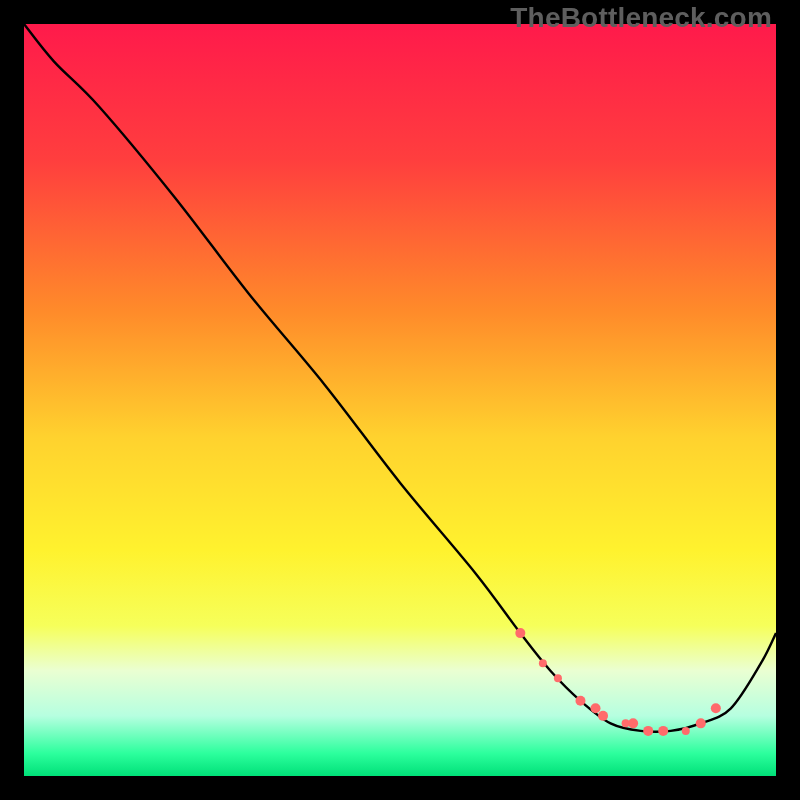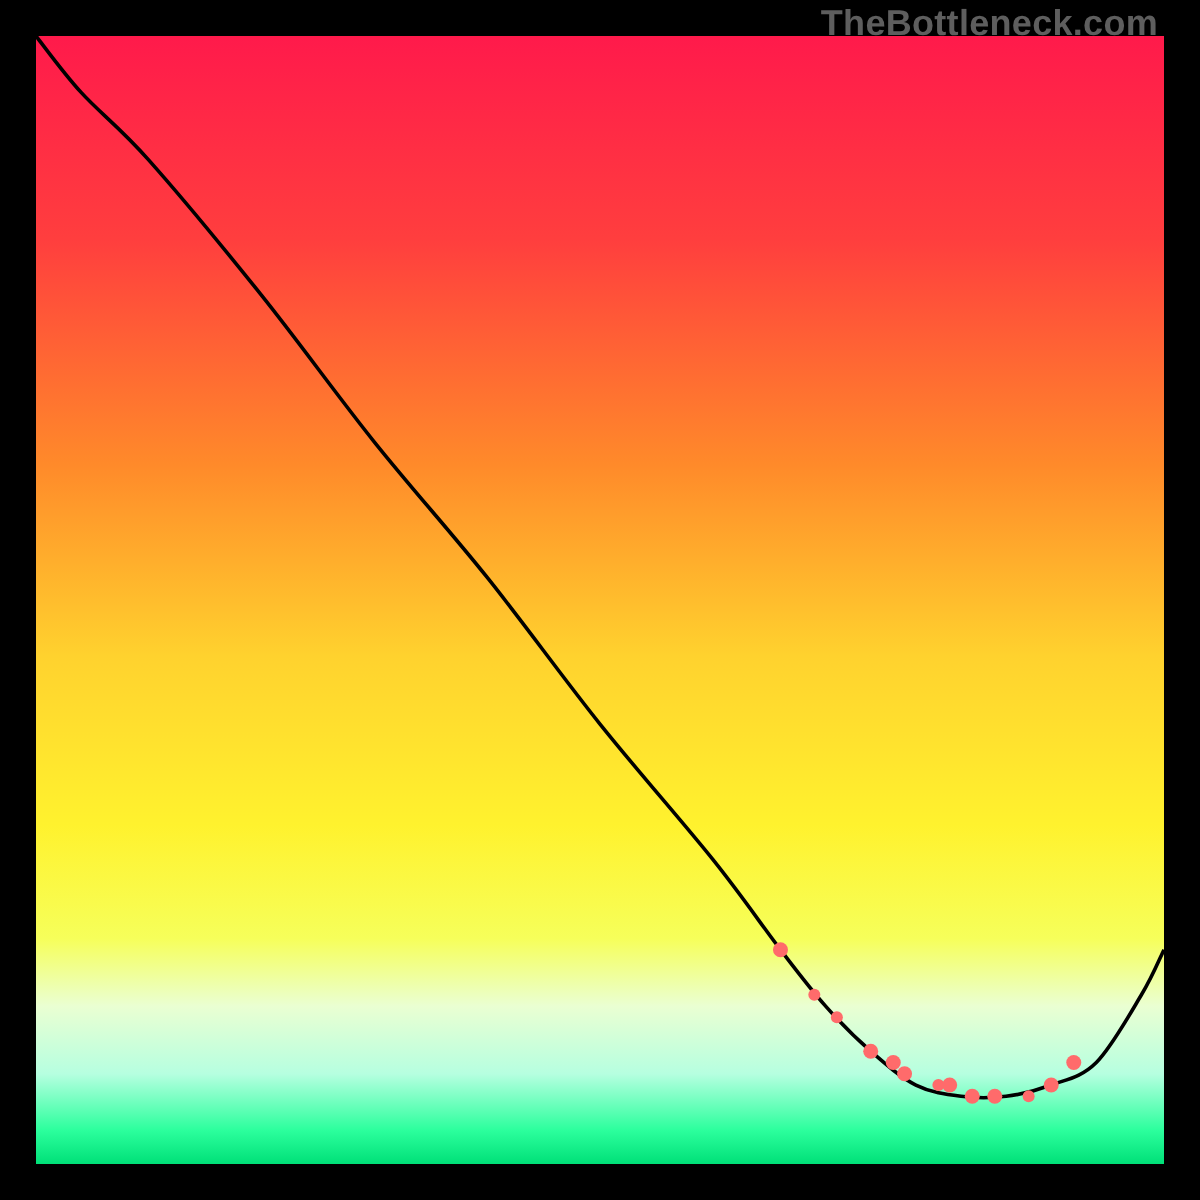--- a/index.html
+++ b/index.html
@@ -23,21 +23,21 @@
     left: 0;
     top: 0;
     width: 752px;
     height: 752px;
   }
   .watermark {
     position: absolute;
     top: 2px;
     right: 28px;
     font-family: Arial, Helvetica, sans-serif;
-    font-size: 24px;
+    font-size: 28px;
     font-weight: 600;
     color: #5e5e5e;
     letter-spacing: 0.2px;
   }
   svg {
     display: block;
   }
 </style>
 </head>
 <body>

